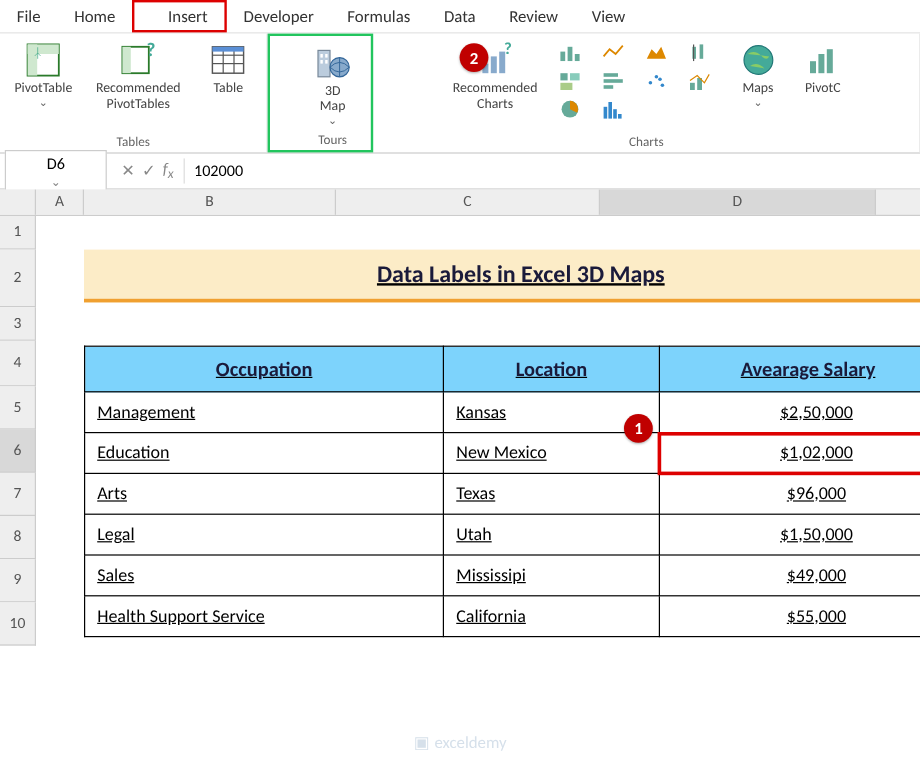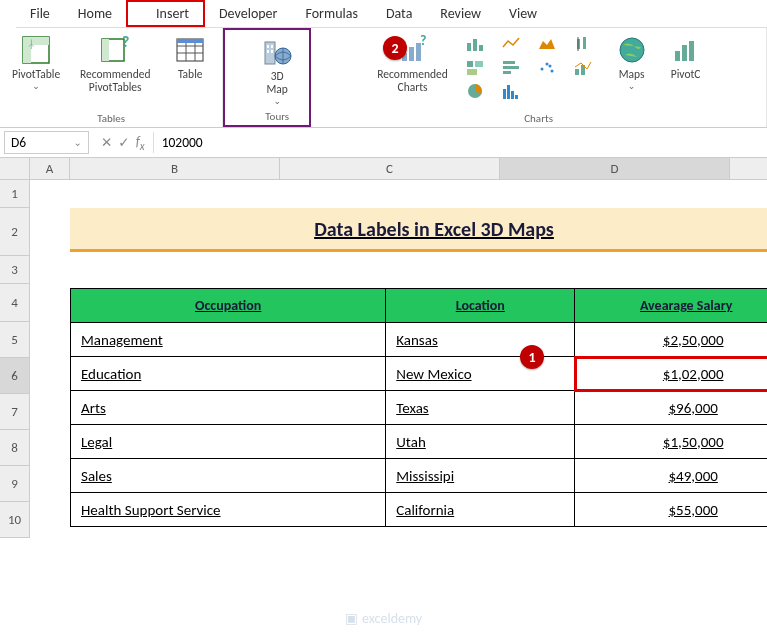--- a/index.html
+++ b/index.html
@@ -1,36 +1,36 @@
 <!DOCTYPE html>
 <html><head>
 <meta charset="utf-8">
 <style>
 * { box-sizing: border-box; margin: 0; padding: 0; }
 body { font-family: "Segoe UI", Calibri, sans-serif; background: #fff; width: 767px; height: 639px; overflow: hidden; position: relative; }
 
-.menu-bar { display: flex; height: 28px; align-items: stretch; border-bottom: 1px solid #ddd; font-size: 14px; margin-left: 16px; }
+.menu-bar { display: flex; height: 28px; align-items: stretch; border-bottom: 1px solid #ddd; font-size: 14px; }
 .menu-item { padding: 4px 14px; display: flex; align-items: center; cursor: pointer; color: #333; }
 .menu-item.active-tab { border: 2px solid #d00; padding-left: 28px; }
 
 .ribbon { display: flex; height: 100px; background: #fff; border-bottom: 1px solid #ccc; }
 .ribbon-group { display: flex; flex-direction: column; align-items: center; padding: 4px 8px 2px; border-right: 1px solid #e6e6e6; position: relative; }
 .ribbon-group-buttons { display: flex; align-items: flex-start; gap: 6px; flex: 1; }
 .ribbon-btn { display: flex; flex-direction: column; align-items: center; justify-content: flex-start; min-width: 48px; padding: 2px 4px; font-size: 11.5px; color: #444; text-align: center; line-height: 1.15; }
 .ribbon-btn .icon { width: 32px; height: 32px; margin-bottom: 2px; display: flex; align-items: center; justify-content: center; }
 .ribbon-btn .caret { font-size: 9px; color: #666; }
 .group-label { font-size: 11px; color: #666; margin-top: 1px; }
 
-.tours-group { border: 2px solid #701a75; padding-left: 28px; }
+.tours-group { border: 2px solid #22c55e; padding-left: 28px; }
 
 .charts-grid { display: grid; grid-template-columns: repeat(4, 30px); grid-template-rows: repeat(3, 22px); gap: 2px 6px; align-items: center; }
 .chart-icon-small { width: 22px; height: 18px; display: flex; align-items: center; justify-content: center; }
 
 .formula-bar { display: flex; align-items: center; height: 30px; border-bottom: 1px solid #ccc; font-size: 13.5px; }
-.name-box { width: 85px; border: 1px solid #ccc; padding: 2px 6px; margin: 2px 4px; background: #fff; display: flex; align-items: center; justify-content: space-between; }
+.name-box { width: 85px; border: 1px solid #ccc; padding: 2px 6px; margin: 2px 4px; background: #fff; display: flex; align-items: center; justify-content: space-between; flex-direction: column; }
 .fx-icons { display: flex; align-items: center; gap: 6px; padding: 0 8px; color: #888; }
 .fx-input { flex: 1; padding: 2px 8px; border-left: 1px solid #ddd; }
 
 .sheet { position: relative; }
 .col-headers { display: flex; height: 22px; background: #eee; border-bottom: 1px solid #ccc; font-size: 13px; }
 .corner { width: 30px; border-right: 1px solid #ccc; background: #eee; }
 .col-h { border-right: 1px solid #ccc; display: flex; align-items: center; justify-content: center; color: #555; background: #eee; }
 .col-h.sel { background: #d8d8d8; }
 .col-A { width: 40px; } .col-B { width: 210px; } .col-C { width: 220px; } .col-D { width: 230px; }
 
@@ -38,21 +38,21 @@
 .row { display: flex; }
 .row-h { width: 30px; border-right: 1px solid #ccc; border-bottom: 1px solid #ccc; display: flex; align-items: center; justify-content: center; font-size: 13px; color: #555; background: #eee; }
 .row-h.sel { background: #d8d8d8; }
 
 .h28 { height: 28px; } .h48 { height: 48px; }
 
 .data-area { position: absolute; left: 70px; top: 50px; width: 728px; text-decoration: underline; }
 .title-bar { background: #fcecc7; border-bottom: 3px solid #f0a030; height: 44px; display: flex; align-items: center; justify-content: center; font-size: 20px; font-weight: bold; color: #1a1a3a; }
 
 .data-table { border-collapse: collapse; width: 100%; margin-top: 36px; }
-.data-table th { background: #22c55e; border: 1px solid #000; padding: 8px 10px; font-size: 14px; font-weight: bold; color: #1a1a3a; text-align: center; }
+.data-table th { background: #7dd3fc; border: 1px solid #000; padding: 8px 10px; font-size: 17px; font-weight: bold; color: #1a1a3a; text-align: center; }
 .data-table td { border: 1px solid #000; padding: 6px 10px; font-size: 15px; height: 34px; }
 .data-table td.num { text-align: center; padding-left: 24px; }
 
 .selected-cell { outline: 3px solid #d00; outline-offset: -2px; position: relative; }
 
 .callout { position: absolute; width: 24px; height: 24px; border-radius: 50%; background: #c00000; color: #fff; display: flex; align-items: center; justify-content: center; font-size: 14px; font-weight: bold; box-shadow: 0 1px 2px rgba(0,0,0,0.3); }
 .callout-1 { left: 520px; top: 345px; }
 .callout-2 { left: 383px; top: 36px; }
 
 .watermark { position: absolute; left: 50%; bottom: 12px; transform: translateX(-50%); color: #bcd; font-size: 14px; opacity: 0.6; display: flex; align-items: center; gap: 4px; }

